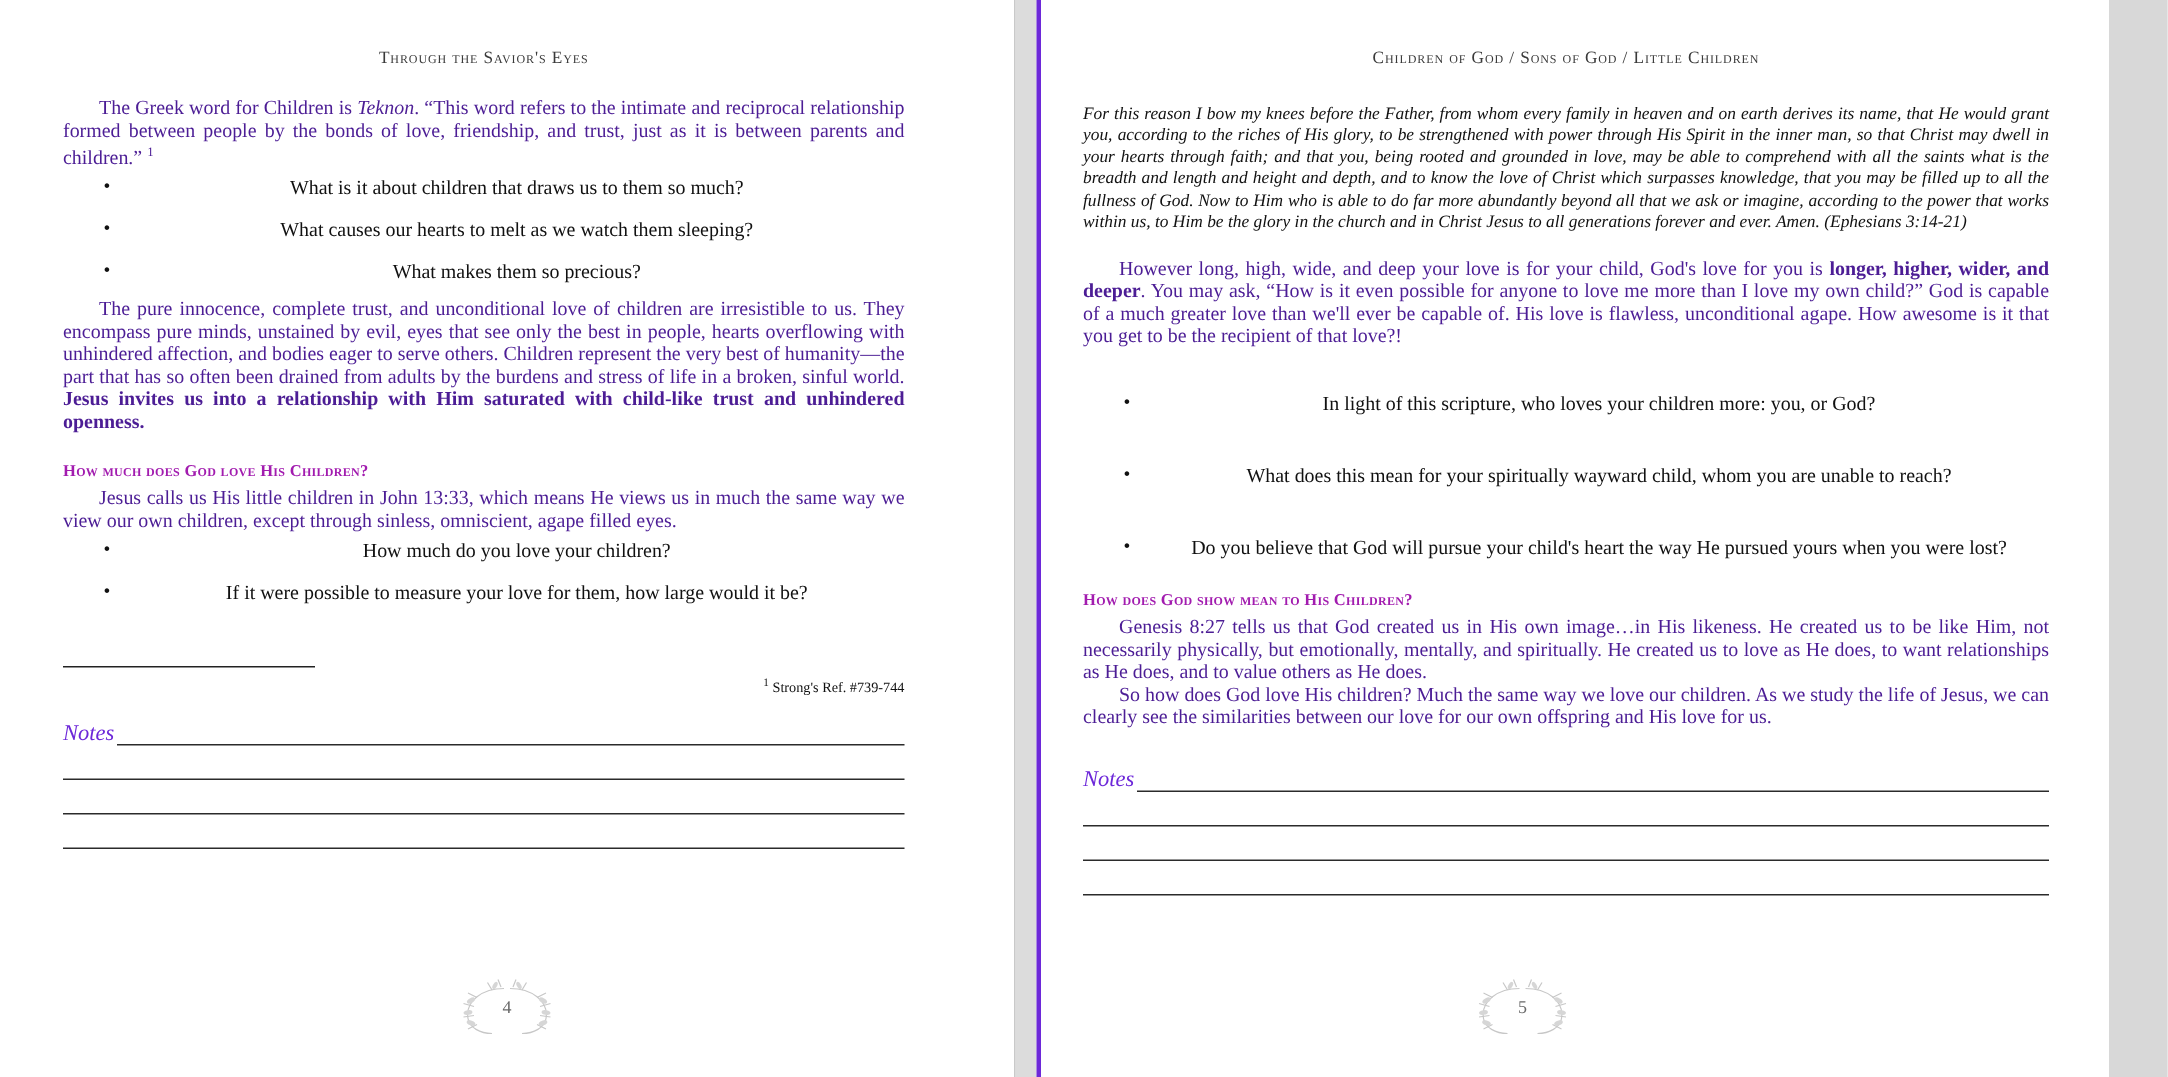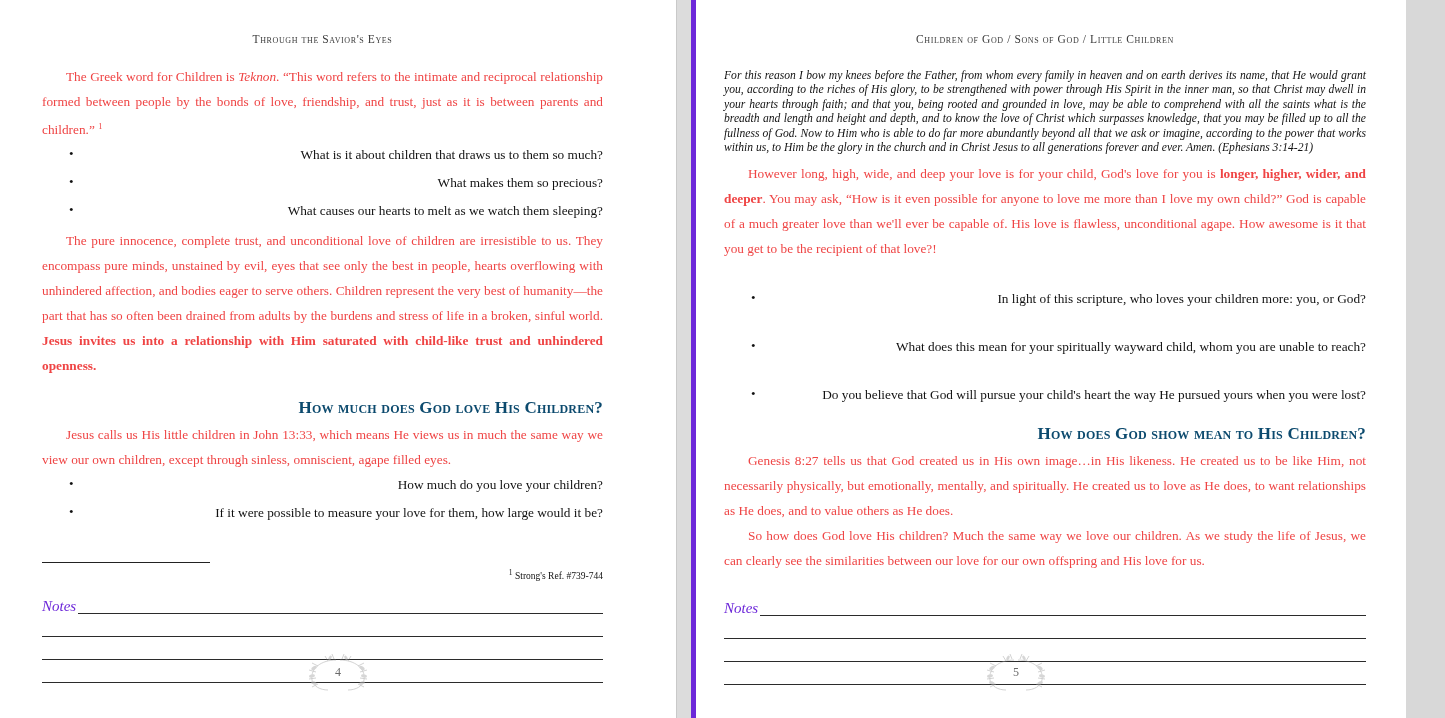--- a/index.html
+++ b/index.html
@@ -28,21 +28,21 @@
     width: 677px;
     border-right: 1px solid #c9c9c9;
   }
   .page-gap {
     width: 14px;
     background: #dcdcdc;
     height: 718px;
   }
   .page-right {
     width: 715px;
-    border-left: 5px solid #6d28d9;
+    border-left: 3px solid #6d28d9;
   }
   .page-inner {
     position: absolute;
     top: 0;
     bottom: 0;
   }
   .left-inner { left: 42px; right: 73px; }
   .right-inner { left: 805px; right: 40px; }
 
   .running-head {
@@ -51,64 +51,63 @@
     font-size: 11.5px;
     letter-spacing: 0.6px;
     color: #3a3a3a;
     margin-top: 33px;
     font-family: "Liberation Serif", serif;
   }
   .right-inner .running-head { margin-left: -35px; }
 
   p.body {
     font-size: 13.3px;
-    line-height: 25px;
+    line-height: 15px;
     text-align: justify;
     margin: 0;
-    color: #ef4444;
+    color: #4c1d95;
     text-indent: 24px;
   }
   p.body.first { margin-top: 19px; }
   .tight { margin-top: 0; }
 
   em.italic { font-style: italic; }
   strong.bold { font-weight: bold; }
 
   ul.qlist {
     margin: 3px 0 3px 0;
     padding-left: 44px;
     list-style: none;
   }
   ul.qlist li {
     font-size: 13.3px;
     line-height: 19.6px;
     color: #111;
     position: relative;
     margin: 0 0 8px 0;
     padding-left: 0;
-    text-align: right;
+    text-align: center;
   }
   ul.qlist li::before {
     content: "\2022";
     position: absolute;
     left: -17px;
     top: -1px;
     font-size: 13px;
   }
   ul.qlist.wide li { margin-bottom: 18px; margin-top: 28px; }
 
   h2.head {
     font-variant: small-caps;
-    font-size: 17px;
+    font-size: 11px;
     font-weight: bold;
     letter-spacing: 0.2px;
     margin: 20px 0 4px 0;
-    color: #0c4a6e;
+    color: #a21caf;
     font-family: "Liberation Serif", serif;
-    text-align: right;
   }
 
   .scripture {
     font-style: italic;
     font-size: 11.6px;
     line-height: 14.4px;
     text-align: justify;
     margin: 24px 0 0 0;
     color: #111;
   }
@@ -184,22 +183,22 @@
     <div class="page-inner left-inner">
 
       <div class="running-head">Through the Savior's Eyes</div>
 
       <p class="body first">
         <span>The Greek word for Children is </span><em class="italic">Teknon</em><span>. “This word refers to the intimate and reciprocal relationship formed between people by the bonds of love, friendship, and trust, just as it is between parents and children.” </span><sup class="fn">1</sup>
       </p>
 
       <ul class="qlist">
         <li>What is it about children that draws us to them so much?</li>
+        <li>What causes our hearts to melt as we watch them sleeping?</li>
         <li>What makes them so precious?</li>
-        <li>What causes our hearts to melt as we watch them sleeping?</li>
       </ul>
 
       <p class="body">
         <span>The pure innocence, complete trust, and unconditional love of children are irresistible to us. They encompass pure minds, unstained by evil, eyes that see only the best in people, hearts overflowing with unhindered affection, and bodies eager to serve others. Children represent the very best of humanity—the part that has so often been drained from adults by the burdens and stress of life in a broken, sinful world. </span><strong class="bold">Jesus invites us into a relationship with Him saturated with child-like trust and unhindered openness.</strong>
       </p>
 
       <h2 class="head">How much does God love His Children?</h2>
 
       <p class="body tight">Jesus calls us His little children in John 13:33, which means He views us in much the same way we view our own children, except through sinless, omniscient, agape filled eyes.</p>
 
@@ -254,21 +253,21 @@
 
   <div class="page-gap"></div>
 
   <div class="page page-right">
     <div class="page-inner right-inner" style="left:28px;right:40px;">
 
       <div class="running-head" style="margin-left:0;">Children of God / Sons of God / Little Children</div>
 
       <p class="scripture">For this reason I bow my knees before the Father, from whom every family in heaven and on earth derives its name, that He would grant you, according to the riches of His glory, to be strengthened with power through His Spirit in the inner man, so that Christ may dwell in your hearts through faith; and that you, being rooted and grounded in love, may be able to comprehend with all the saints what is the breadth and length and height and depth, and to know the love of Christ which surpasses knowledge, that you may be filled up to all the fullness of God. Now to Him who is able to do far more abundantly beyond all that we ask or imagine, according to the power that works within us, to Him be the glory in the church and in Christ Jesus to all generations forever and ever. Amen. (Ephesians 3:14-21)</p>
 
-      <p class="body" style="margin-top:6px;">
+      <p class="body" style="margin-top:16px;">
         <span>However long, high, wide, and deep your love is for your child, God's love for you is </span><strong class="bold">longer, higher, wider, and deeper</strong><span>. You may ask, “How is it even possible for anyone to love me more than I love my own child?” God is capable of a much greater love than we'll ever be capable of. His love is flawless, unconditional agape. How awesome is it that you get to be the recipient of that love?!</span>
       </p>
 
       <ul class="qlist wide">
         <li>In light of this scripture, who loves your children more: you, or God?</li>
         <li>What does this mean for your spiritually wayward child, whom you are unable to reach?</li>
         <li>Do you believe that God will pursue your child's heart the way He pursued yours when you were lost?</li>
       </ul>
 
       <h2 class="head">How does God show mean to His Children?</h2>

